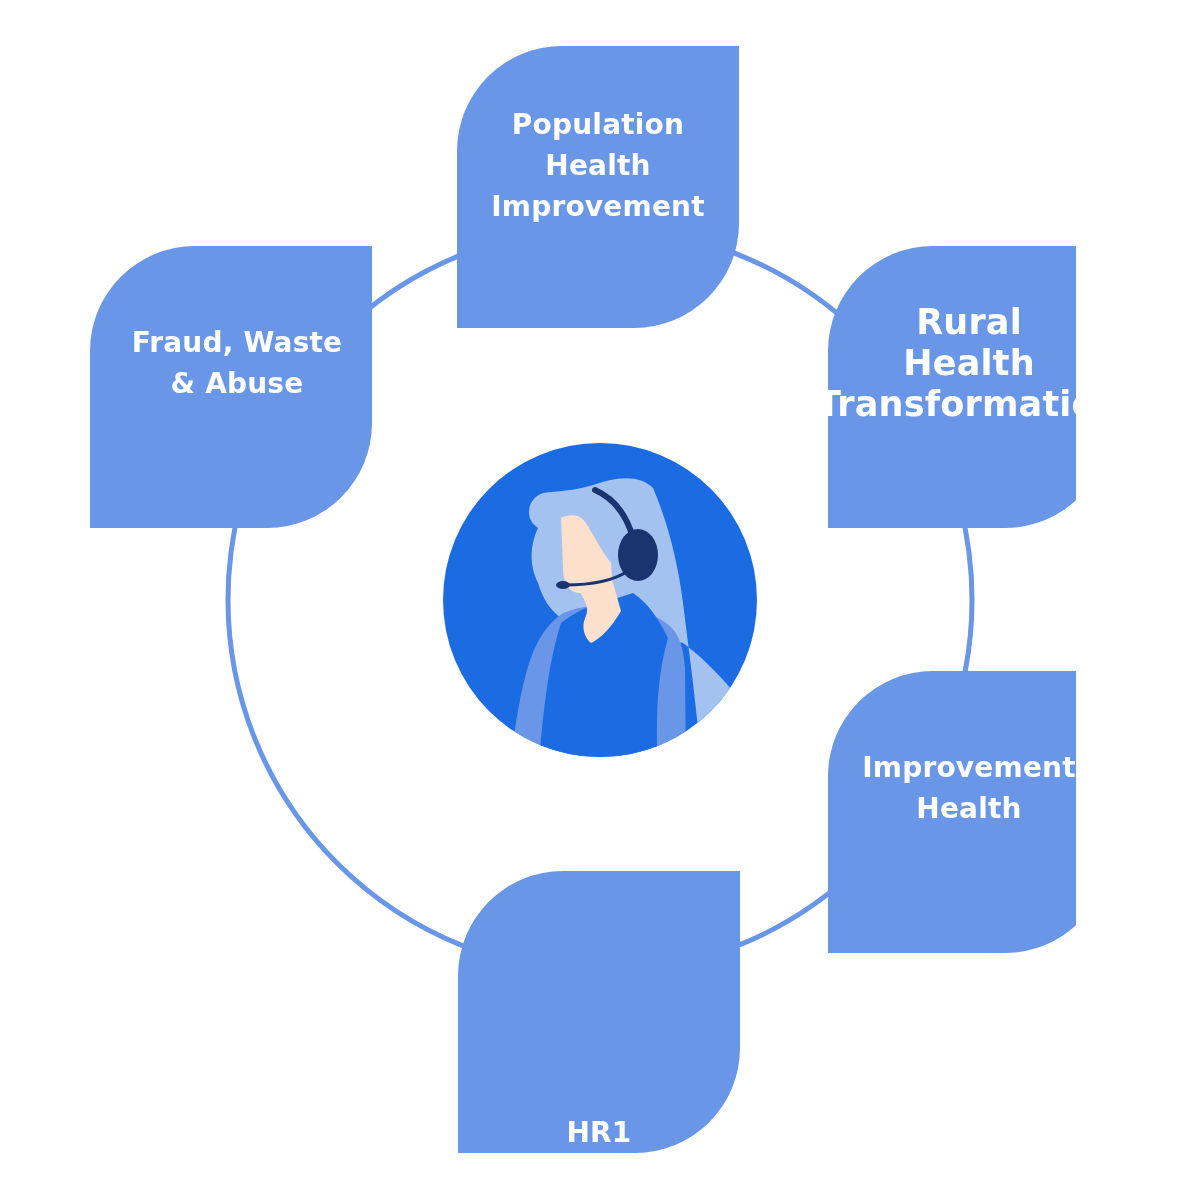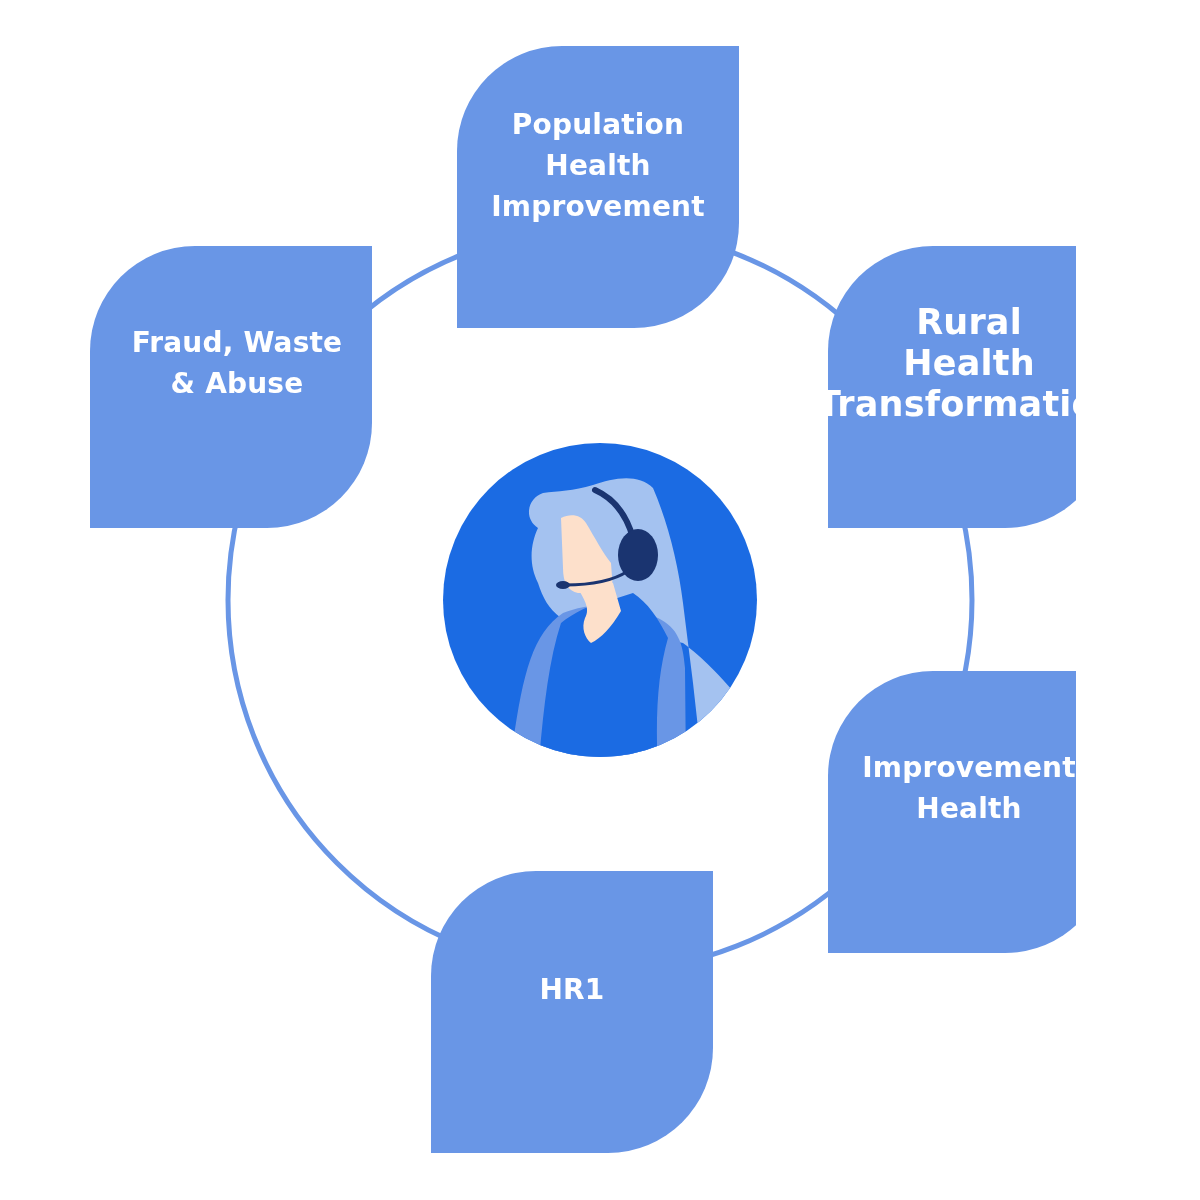--- a/index.html
+++ b/index.html
@@ -45,21 +45,21 @@
     .leaf-top       { left: 457px; top: 46px; }
     .leaf-top .leaf-label { margin-top: -44px; }
     .leaf-top-right { left: 828px; top: 246px; }
     .leaf-top-right .leaf-label { margin-top: -48px; font-size: 35px; }
     .leaf-top-left  { left: 90px;  top: 246px; padding-left: 12px; }
     .leaf-top-left .leaf-label { margin-top: -48px; }
     .leaf-bottom-left  { left: 90px;  top: 671px; }
     .leaf-bottom-left .leaf-label { margin-top: -48px; }
     .leaf-bottom-right { left: 828px; top: 671px; }
     .leaf-bottom-right .leaf-label { margin-top: -48px; }
-    .leaf-bottom { left: 431px; top: 871px; }
+    .leaf-bottom { left: 458px; top: 871px; align-items: flex-end; }
     .leaf-bottom .leaf-label { margin-top: -46px; }
 
     .avatar {
       position: absolute;
       left: 443px;
       top: 443px;
       width: 314px;
       height: 314px;
     }
   </style>

